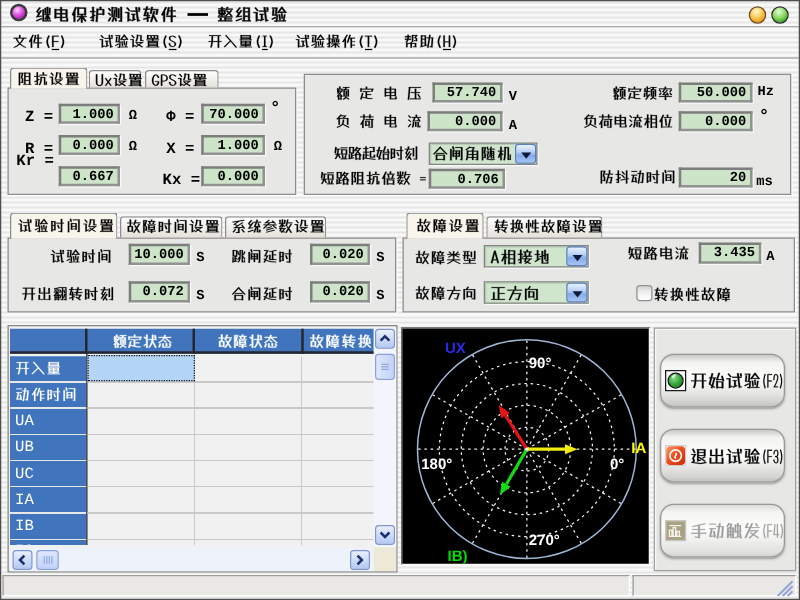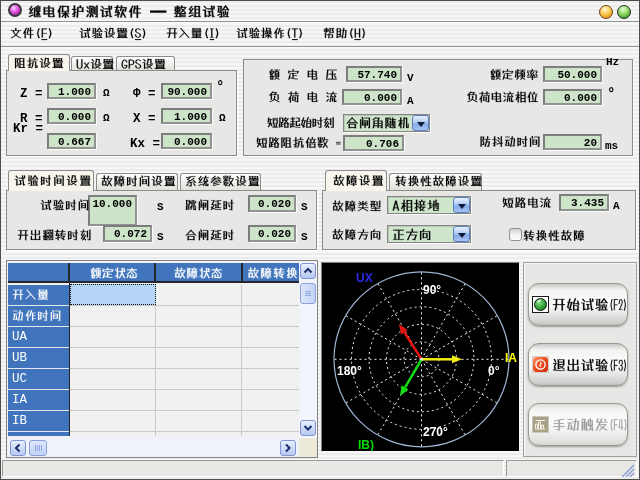--- a/index.html
+++ b/index.html
@@ -41,57 +41,57 @@
 
 <div class="abs panel" style="left:6px;top:70px;width:231px;height:86px"></div>
 <div class="abs tabsel" style="left:8px;top:54px;width:62px;height:17px"></div>
 <div class="abs tab" style="left:71px;top:56px;width:42px;height:14px"></div>
 <div class="abs tab" style="left:116px;top:56px;width:59px;height:14px"></div>
 
 <div class="abs lbl" style="left:20px;top:87px">Z =</div>
 <div class="abs fld" style="left:47px;top:83px;width:49px;height:16px">1.000</div>
 <div class="abs unit" style="left:103px;top:87px">Ω</div>
 <div class="abs lbl" style="left:133px;top:87px">Φ =</div>
-<div class="abs fld" style="left:161px;top:83px;width:51px;height:16px">90.000</div>
+<div class="abs fld" style="left:161px;top:83px;width:51px;height:16px">70.000</div>
 <div class="abs unit" style="left:216px;top:79px;font-size:14px">°</div>
 
 <div class="abs lbl" style="left:20px;top:112px">R =</div>
 <div class="abs fld" style="left:47px;top:108px;width:49px;height:16px">0.000</div>
 <div class="abs unit" style="left:103px;top:112px">Ω</div>
 <div class="abs lbl" style="left:133px;top:112px">X =</div>
 <div class="abs fld" style="left:161px;top:108px;width:51px;height:16px">1.000</div>
 <div class="abs unit" style="left:219px;top:112px">Ω</div>
 
 <div class="abs lbl" style="left:13px;top:122px">Kr =</div>
 <div class="abs fld" style="left:47px;top:133px;width:49px;height:16px">0.667</div>
 <div class="abs lbl" style="left:130px;top:137px">Kx =</div>
 <div class="abs fld" style="left:161px;top:133px;width:51px;height:16px">0.000</div>
 
 <div class="abs panel" style="left:243px;top:59px;width:390px;height:97px"></div>
 <div class="abs fld" style="left:346px;top:66px;width:56px;height:16px">57.740</div>
 <div class="abs unit" style="left:407px;top:72px">V</div>
 <div class="abs fld" style="left:543px;top:66px;width:59px;height:16px">50.000</div>
-<div class="abs unit" style="left:606px;top:56px">Hz</div>
+<div class="abs unit" style="left:606px;top:68px">Hz</div>
 <div class="abs fld" style="left:342px;top:89px;width:60px;height:16px">0.000</div>
 <div class="abs unit" style="left:407px;top:95px">A</div>
 <div class="abs fld" style="left:543px;top:89px;width:59px;height:16px">0.000</div>
 <div class="abs unit" style="left:607px;top:86px;font-size:14px">°</div>
 <div class="abs combo" style="left:343px;top:114px;width:87px;height:18px">
       <div class="cbtn"></div>
     </div>
 <div class="abs fld" style="left:343px;top:135px;width:61px;height:16px">0.706</div>
 <div class="abs fld" style="left:543px;top:134px;width:59px;height:16px">20</div>
 <div class="abs unit" style="left:605px;top:140px">ms</div>
 
 <div class="abs panel" style="left:6px;top:190px;width:311px;height:60px"></div>
 <div class="abs tabsel" style="left:8px;top:170px;width:86px;height:21px"></div>
 <div class="abs tab" style="left:96px;top:173px;width:82px;height:17px"></div>
 <div class="abs tab" style="left:180px;top:173px;width:81px;height:17px"></div>
 
-<div class="abs fld" style="left:88px;top:195px;width:49px;height:31px">10.000</div>
+<div class="abs fld" style="left:103px;top:195px;width:49px;height:17px">10.000</div>
 <div class="abs unit" style="left:157px;top:201px">S</div>
 <div class="abs fld" style="left:248px;top:195px;width:48px;height:17px">0.020</div>
 <div class="abs unit" style="left:301px;top:201px">S</div>
 <div class="abs fld" style="left:103px;top:225px;width:49px;height:17px">0.072</div>
 <div class="abs unit" style="left:157px;top:231px">S</div>
 <div class="abs fld" style="left:248px;top:225px;width:48px;height:17px">0.020</div>
 <div class="abs unit" style="left:301px;top:231px">S</div>
 
 <div class="abs panel" style="left:322px;top:190px;width:314px;height:60px"></div>
 <div class="abs tabsel" style="left:325px;top:170px;width:62px;height:21px"></div>

